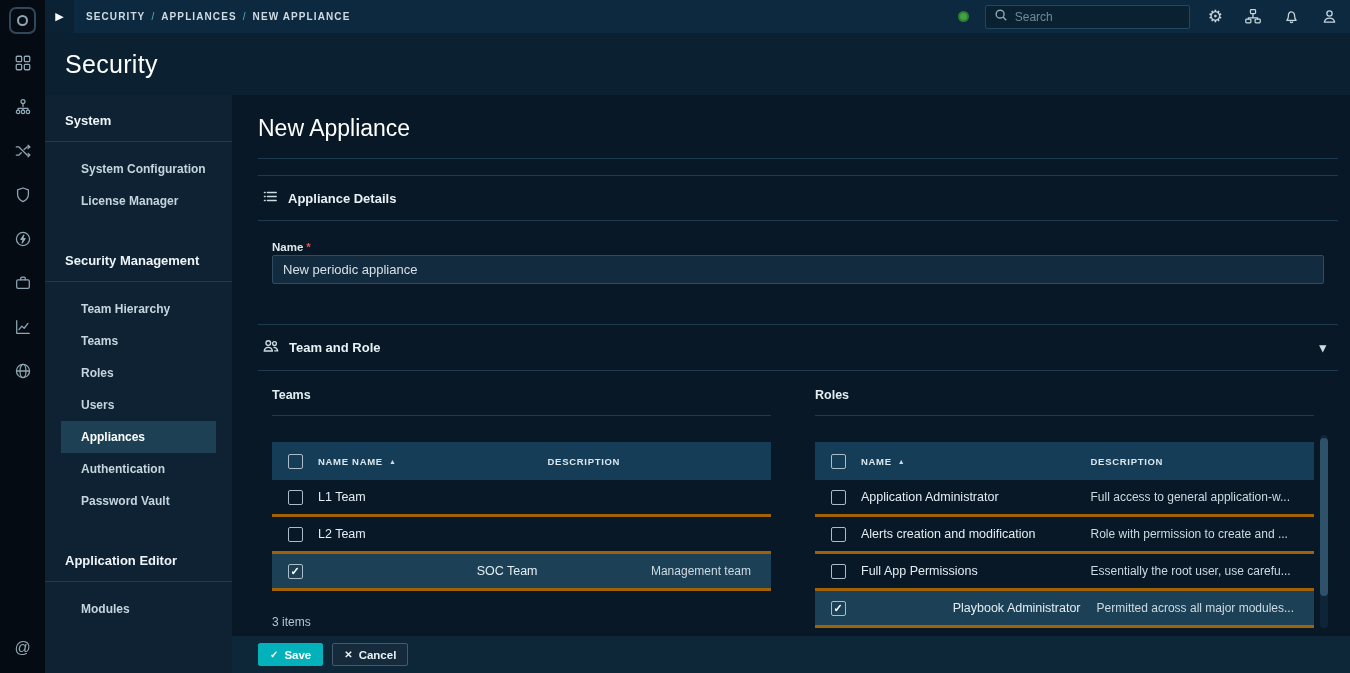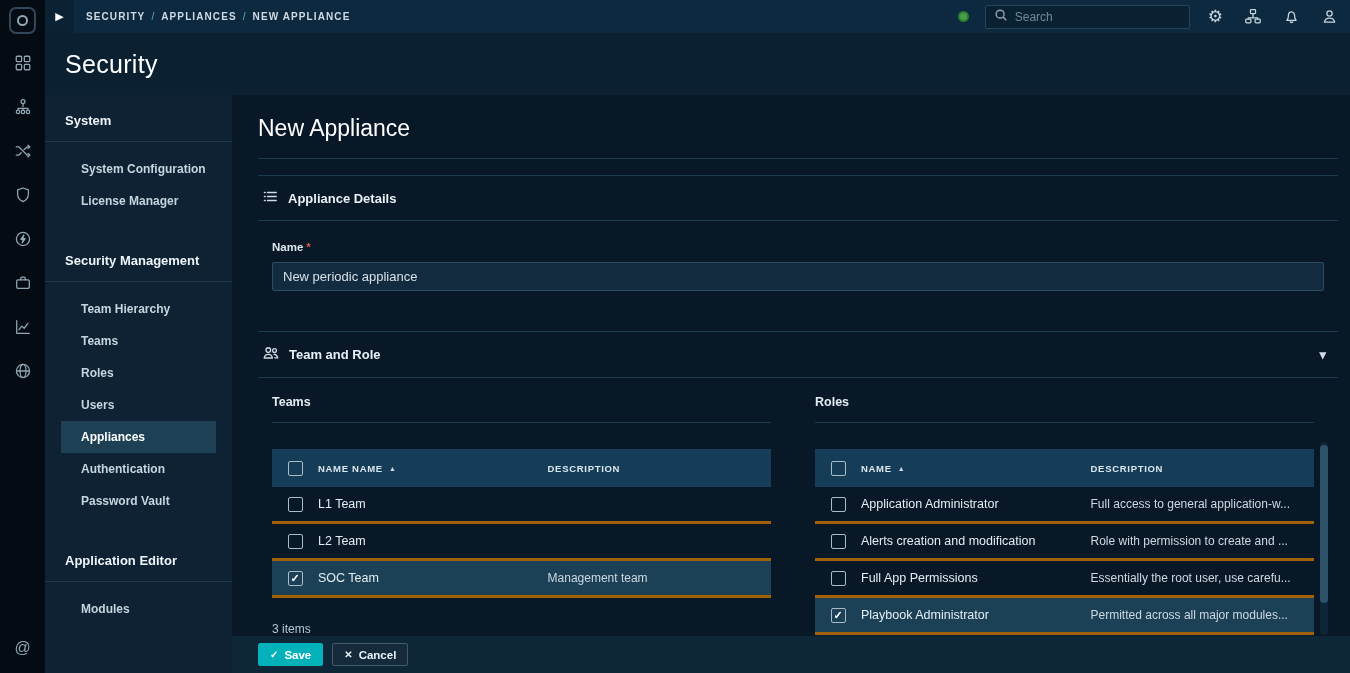--- a/index.html
+++ b/index.html
@@ -58,29 +58,29 @@
   .page-title { font-size:23px; font-weight:400; color:#fff; margin-bottom:16px; }
   .rule { border-top:1px solid #1d3a4e; }
 
   .card-header { margin-top:16px; border-top:1px solid #1d3a4e; border-bottom:1px solid #1d3a4e; padding:12px 4px; display:flex; align-items:center; gap:9px; font-size:13px; font-weight:700; color:#e8f1f5; }
   .card-header svg { stroke:#cfdbe3; fill:none; stroke-width:1.5; stroke-linecap:round; stroke-linejoin:round; flex-shrink:0; }
   .collapse-chevron { margin-left:auto; color:#cfdbe3; font-size:13px; cursor:pointer; padding-right:8px; }
 
   .form-area { padding:16px 14px 24px; }
   .field-label { font-size:11.5px; font-weight:700; color:#dce8ee; }
   .req { color:#e2574c; margin-left:3px; }
-  .text-input { display:block; margin-top:7px; width:100%; height:29px; background:#122b3e; border:1px solid #2d4c62; border-radius:2px; color:#d6e0e6; font-size:13px; padding:0 10px; font-family:"Liberation Sans", sans-serif; outline:none; }
+  .text-input { display:block; width:100%; height:29px; background:#122b3e; border:1px solid #2d4c62; border-radius:2px; color:#d6e0e6; font-size:13px; padding:0 10px; font-family:"Liberation Sans", sans-serif; outline:none; }
 
   .columns { display:flex; gap:44px; padding:0 10px 0 14px; }
   .col { flex:1; min-width:0; }
   .col-label { padding:17px 0 13px; font-size:12.5px; font-weight:700; color:#e2ecf1; border-bottom:1px solid #1d3a4e; }
   .dtable { margin-top:26px; }
   .thead { display:flex; align-items:center; height:38px; background:#163d57; font-size:9.5px; font-weight:700; letter-spacing:.7px; color:#dbe7ee; }
   .trow { display:flex; align-items:center; height:37px; border-bottom:3px solid #a16207; font-size:12.5px; color:#e4edf2; cursor:pointer; }
-  .trow.selected { background:#1c4056; }
+  .trow.selected { background:#1c4056;text-align:right; }
   .c-check { width:46px; display:flex; justify-content:center; flex-shrink:0; }
   .c-name { width:46%; padding-right:10px; white-space:nowrap; overflow:hidden; text-overflow:ellipsis; }
   .c-desc { flex:1; padding-right:20px; white-space:nowrap; overflow:hidden; color:#cdd9e0; font-size:12px; min-width:0; }
   .thead .c-name, .thead .c-desc { color:#dbe7ee; font-size:9.5px; overflow:visible; }
   .sort { margin-left:6px; font-size:7px; color:#cfdbe3; vertical-align:1px; }
   .checkbox { width:15px; height:15px; border:1.5px solid #a9bcc7; border-radius:2px; background:transparent; display:flex; align-items:center; justify-content:center; cursor:pointer; }
   .checkbox.checked::after { content:"\2713"; color:#ffffff; font-size:11px; font-weight:700; line-height:1; }
   .count-label { text-align:left; font-size:12px; color:#b6c6d0; margin-top:24px; }
   .count-label + .count-label { margin-top:17px; }
 

